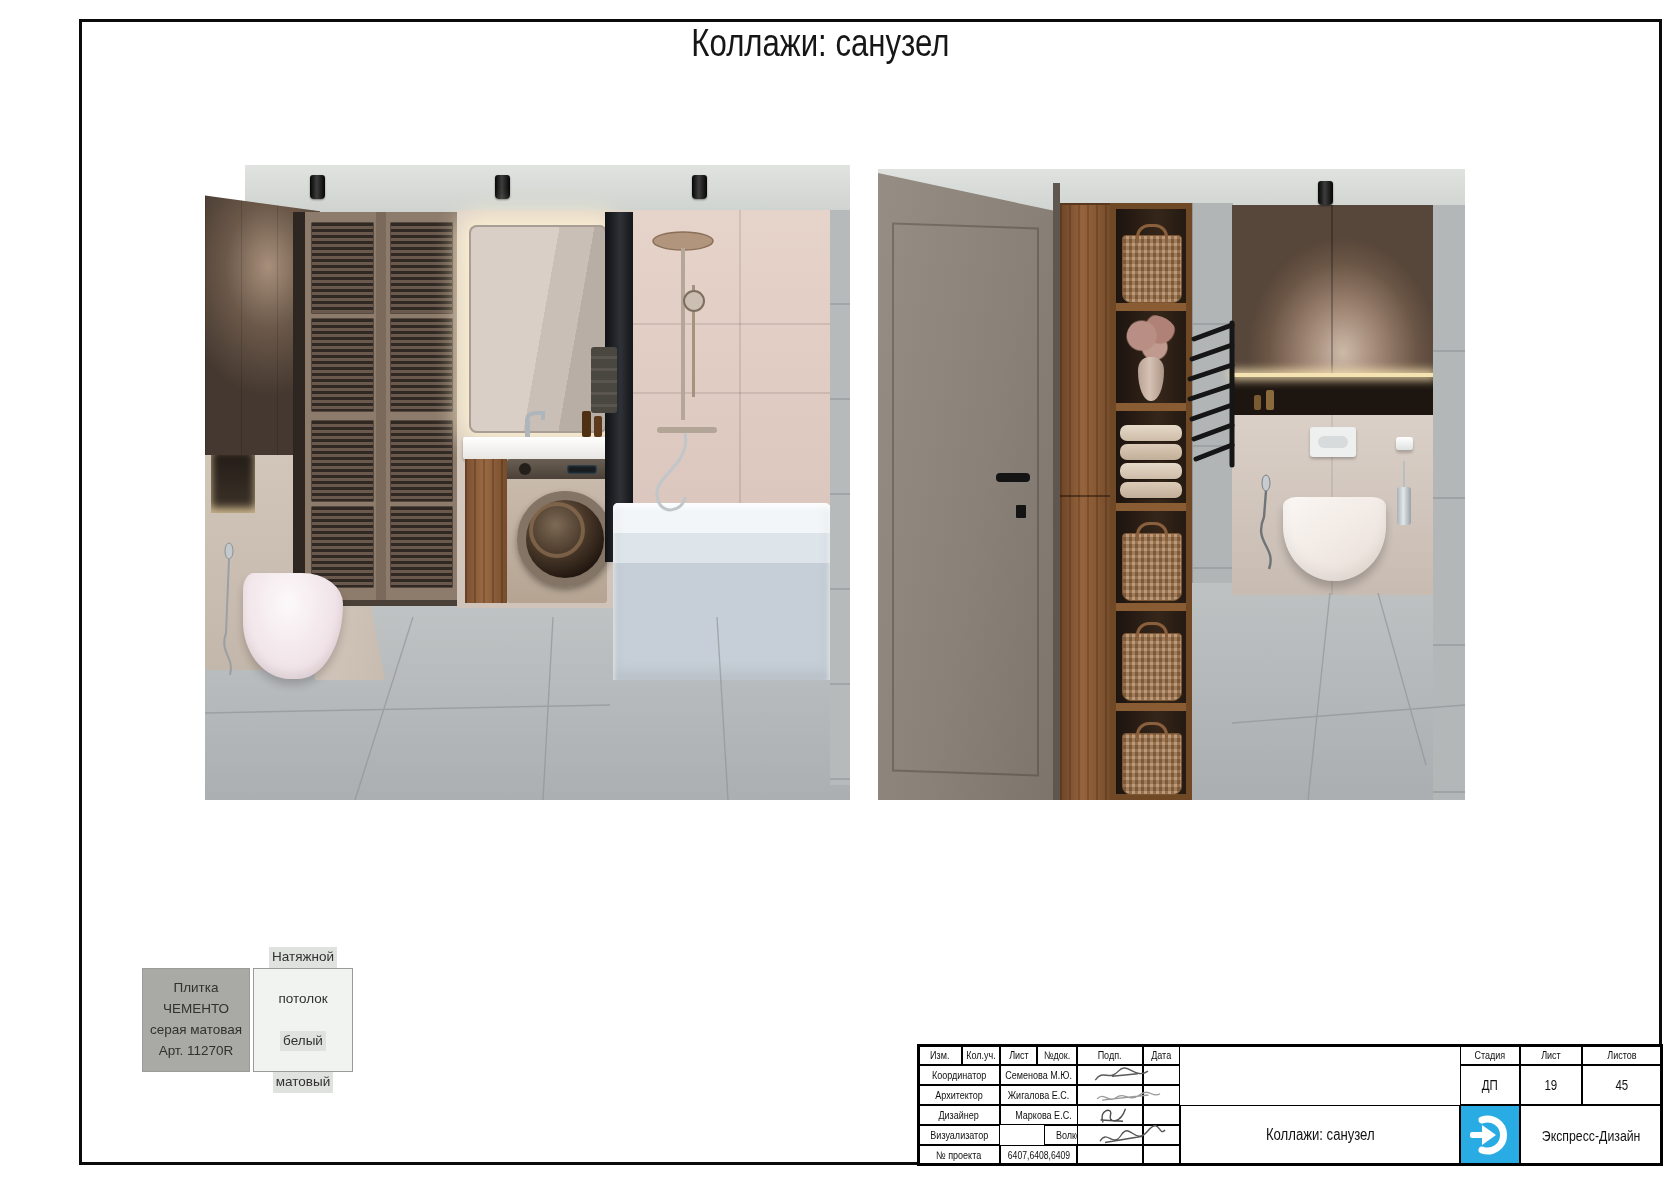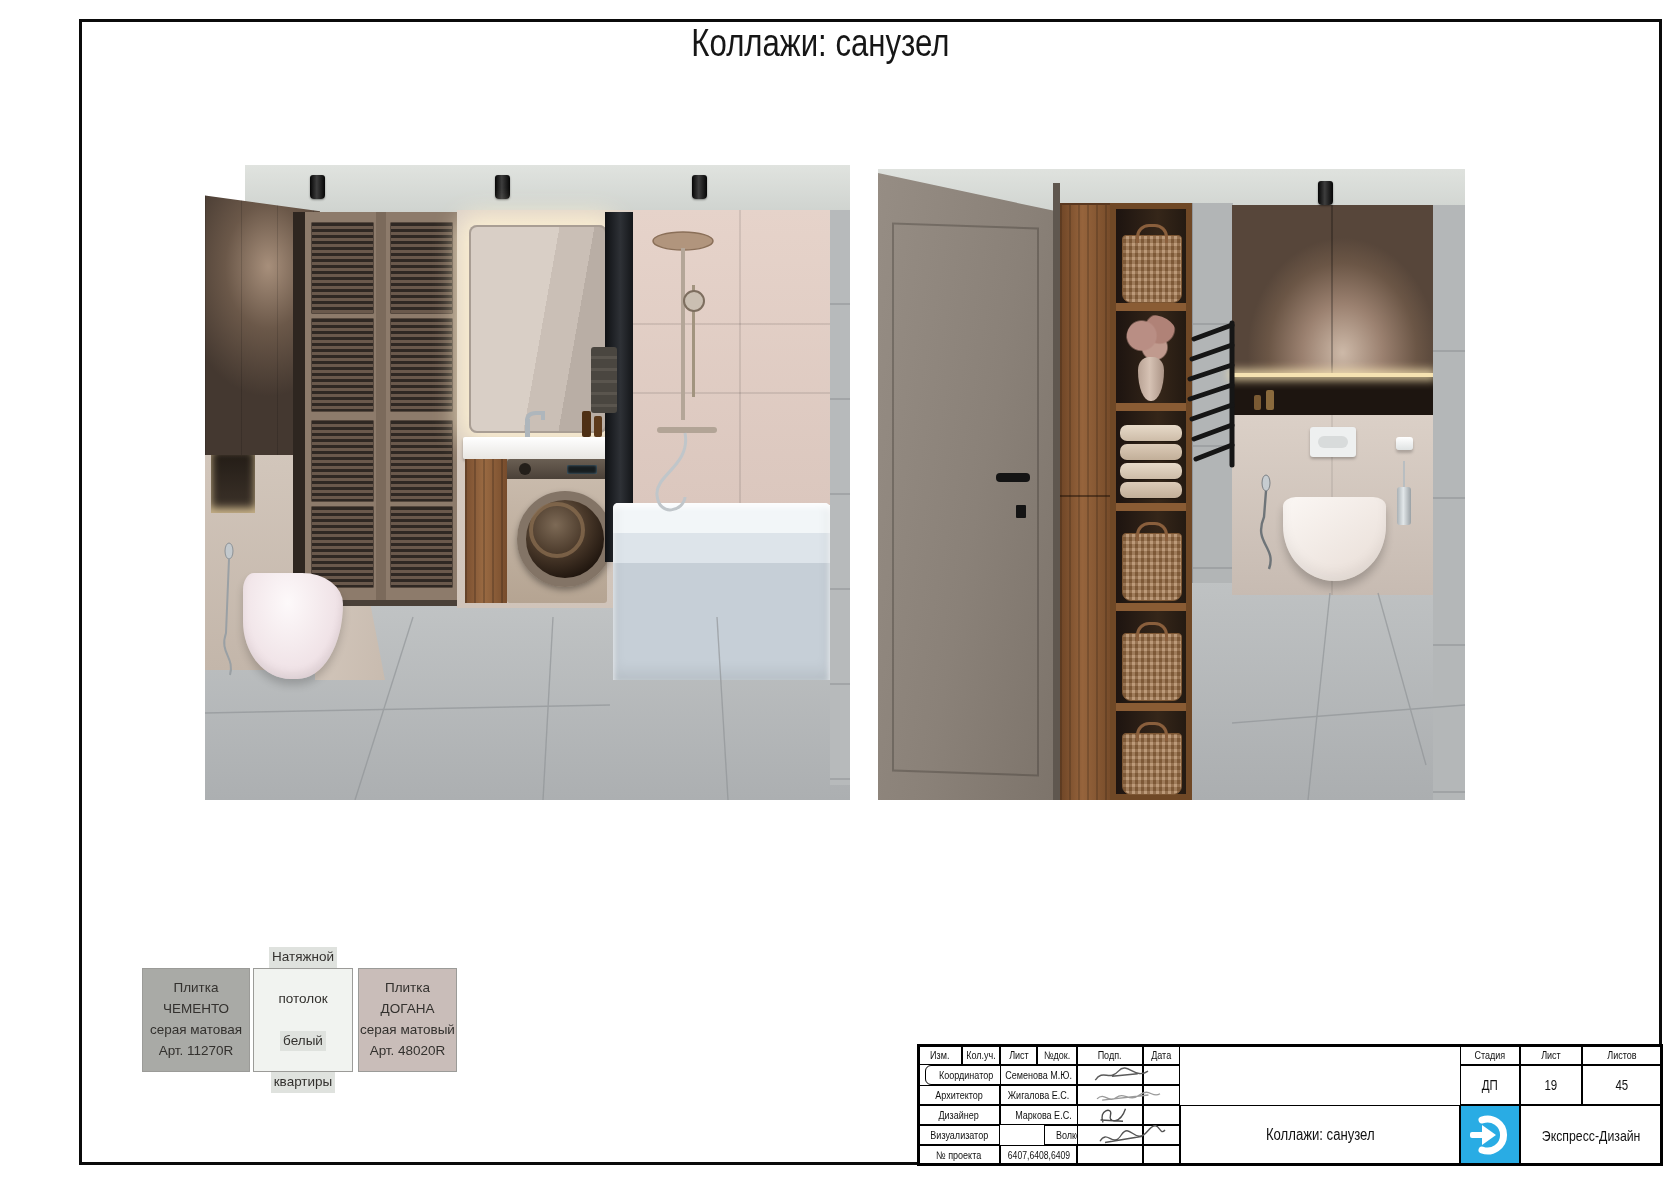--- a/index.html
+++ b/index.html
@@ -228,26 +228,21 @@
 
   <div class="abs swatch" style="left: 142px; width: 108px; background: rgb(169, 170, 166);">
     <span>Плитка ЧЕМЕНТО</span>
     <span>серая матовая</span>
     <span>Арт. 11270R</span>
   </div>
   <div class="abs swatch" style="left: 253px; width: 100px; background: rgb(241, 243, 240); gap: 21px;">
     <span style="background:#dfe2de;padding:0 3px;">Натяжной</span>
     <span>потолок</span>
     <span style="background:#dfe2de;padding:0 3px;">белый</span>
-    <span style="background:#dfe2de;padding:0 3px;">квартиры</span>
-  </div>
-  <div class="abs swatch" style="left: 358px; width: 99px; background: rgb(201, 189, 185);">
-    <span>Плитка ДОГАНА</span>
-    <span>серая матовый</span>
-    <span>Арт. 48020R</span>
+    <span style="background:#dfe2de;padding:0 3px;">матовый</span>
   </div>
 
   <div class="abs stamp">
 
     <div class="cell" style="left:0;top:0;width:44px;height:20px;">
         <span class="cx">Изм.</span>
       </div>
     <div class="cell" style="left:44px;top:0;width:38px;height:20px;">
         <span class="cx">Кол.уч.</span>
       </div>
@@ -257,21 +252,21 @@
     <div class="cell" style="left:119px;top:0;width:40px;height:20px;">
         <span class="cx">№док.</span>
       </div>
     <div class="cell" style="left:159px;top:0;width:66px;height:20px;">
         <span class="cx">Подп.</span>
       </div>
     <div class="cell" style="left:225px;top:0;width:37px;height:20px;">
         <span class="cx">Дата</span>
       </div>
 
-    <div class="cell" style="left:7px;top:20px;width:82px;height:20px;border-radius:6px;">
+    <div class="cell" style="left:0;top:20px;width:82px;height:20px;">
         <span class="cx">Координатор</span>
       </div>
     <div class="cell" style="left:82px;top:20px;width:77px;height:20px;">
         <span class="cx">Семенова М.Ю.</span>
       </div>
     <div class="cell" style="left:159px;top:20px;width:66px;height:20px;"></div>
     <div class="cell" style="left:225px;top:20px;width:37px;height:20px;"></div>
     <div class="cell" style="left:0;top:40px;width:82px;height:20px;">
         <span class="cx">Архитектор</span>
       </div>

